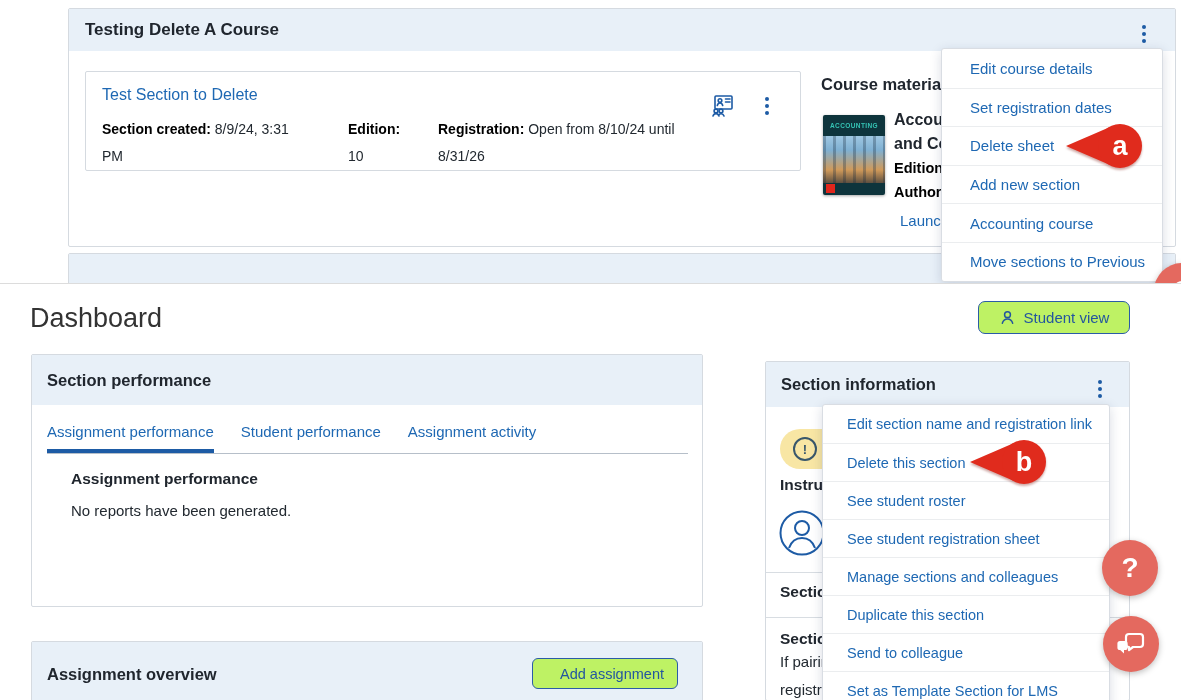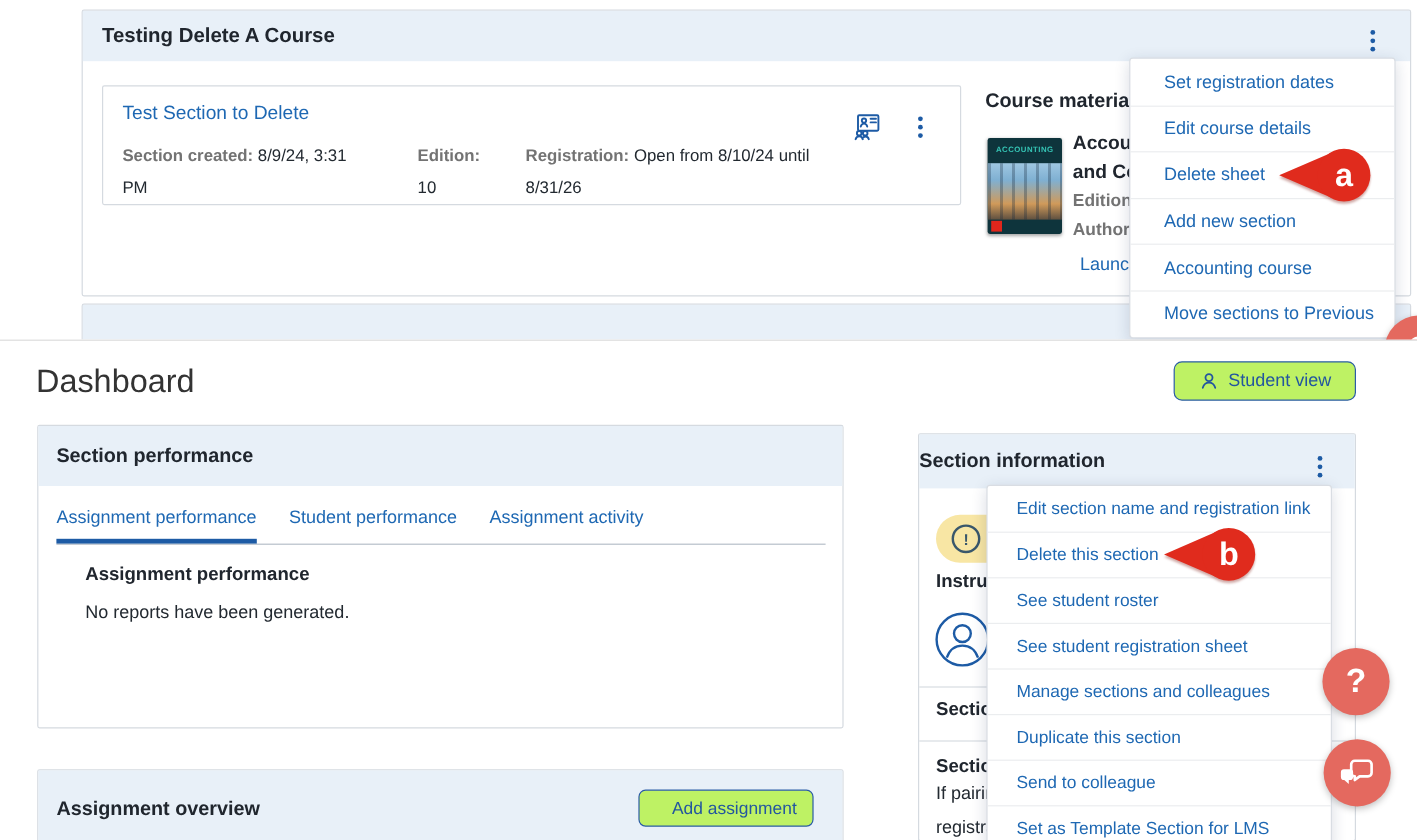--- a/index.html
+++ b/index.html
@@ -7,21 +7,21 @@
           font-family:"Liberation Sans",sans-serif;color:#222930;}
   .abs{position:absolute;}
   .region{position:absolute;left:0;width:1181px;overflow:hidden;background:#fff;}
   .top-region{top:0;height:283px;}
   .bottom-region{top:283px;height:417px;border-top:1px solid #dcdcdc;}
 
   .card{position:absolute;background:#fff;border:1px solid #d5dae0;border-radius:2px;box-sizing:border-box;}
   .card-header{background:#e8f0f8;display:flex;align-items:center;font-weight:bold;color:#20262e;}
 
   .link{color:#1e68b3;text-decoration:none;cursor:pointer;}
-  b{color:#737373;}
+  b{color:#000000;}
 
   
   .menu{position:absolute;background:#fff;border:1px solid #d9dde3;border-radius:3px;
         box-shadow:0 3px 12px rgba(20,40,80,.16);z-index:5;box-sizing:border-box;}
   .menu .mi{display:flex;align-items:center;color:#1e68b3;cursor:pointer;box-sizing:border-box;}
   .course-menu{left:941px;top:48px;width:222px;}
   .course-menu .mi{height:38.6px;font-size:15px;padding-left:28px;}
   .si-menu{left:822px;top:120px;width:288px;height:304px;}
   .si-menu .mi{height:38px;font-size:14.5px;padding-left:24px;}
   .menu .mi + .mi{border-top:1px solid #ebedef;}
@@ -127,22 +127,22 @@
       <div class="abs" style="left:825px;top:151px;font-size:14.5px;"><b>Edition:</b></div>
       <div class="abs" style="left:825px;top:175px;font-size:14.5px;"><b>Author:</b></div>
       <a class="link abs" style="left:831px;top:203px;font-size:15px;">Launch</a>
     </div>
 
     <div class="card" style="left:68px;top:253px;width:1108px;height:40px;">
       <div class="card-header" style="height:100%;"></div>
     </div>
 
     <div class="menu course-menu">
+      <div class="mi">Edit course details</div>
       <div class="mi">Set registration dates</div>
-      <div class="mi">Edit course details</div>
       <div class="mi">Delete sheet</div>
       <div class="mi">Add new section</div>
       <div class="mi">Accounting course</div>
       <div class="mi">Move sections to Previous</div>
     </div>
 
     <svg class="abs pin" style="left:1064px;top:123px;" width="80" height="46" viewBox="0 0 80 46">
       <path d="M2 23 L46 4 L46 42 Z" fill="#e02b1d"></path>
       <circle cx="56" cy="23" r="22" fill="#e02b1d"></circle>
       <text x="56" y="32" text-anchor="middle">a</text>
@@ -179,21 +179,21 @@
     </div>
 
     <div class="card" style="left:31px;top:357px;width:672px;height:80px;">
       <div class="card-header" style="height:64px;padding-left:15px;font-size:16.5px;">
         <span>Assignment overview</span>
       </div>
       <button class="outline-btn" style="left:500px;top:16px;width:146px;height:31px;font-size:14.5px;border-radius:6px;padding-left:20px;">Add assignment</button>
     </div>
 
     <div class="card" style="left:765px;top:77px;width:365px;height:340px;">
-      <div class="card-header" style="height:45px;font-size:16.5px;">
+      <div class="card-header" style="height:45px;padding-left:15px;font-size:16.5px;">
         <span>Section information</span>
       </div>
       <div class="kebab" style="position:absolute;right:24px;top:15px;">
           <i></i>
           <i></i>
           <i></i>
         </div>
 
       <div class="pill" style="left:14px;top:67px;width:130px;height:40px;">
         <span class="warn-ic">!</span>

